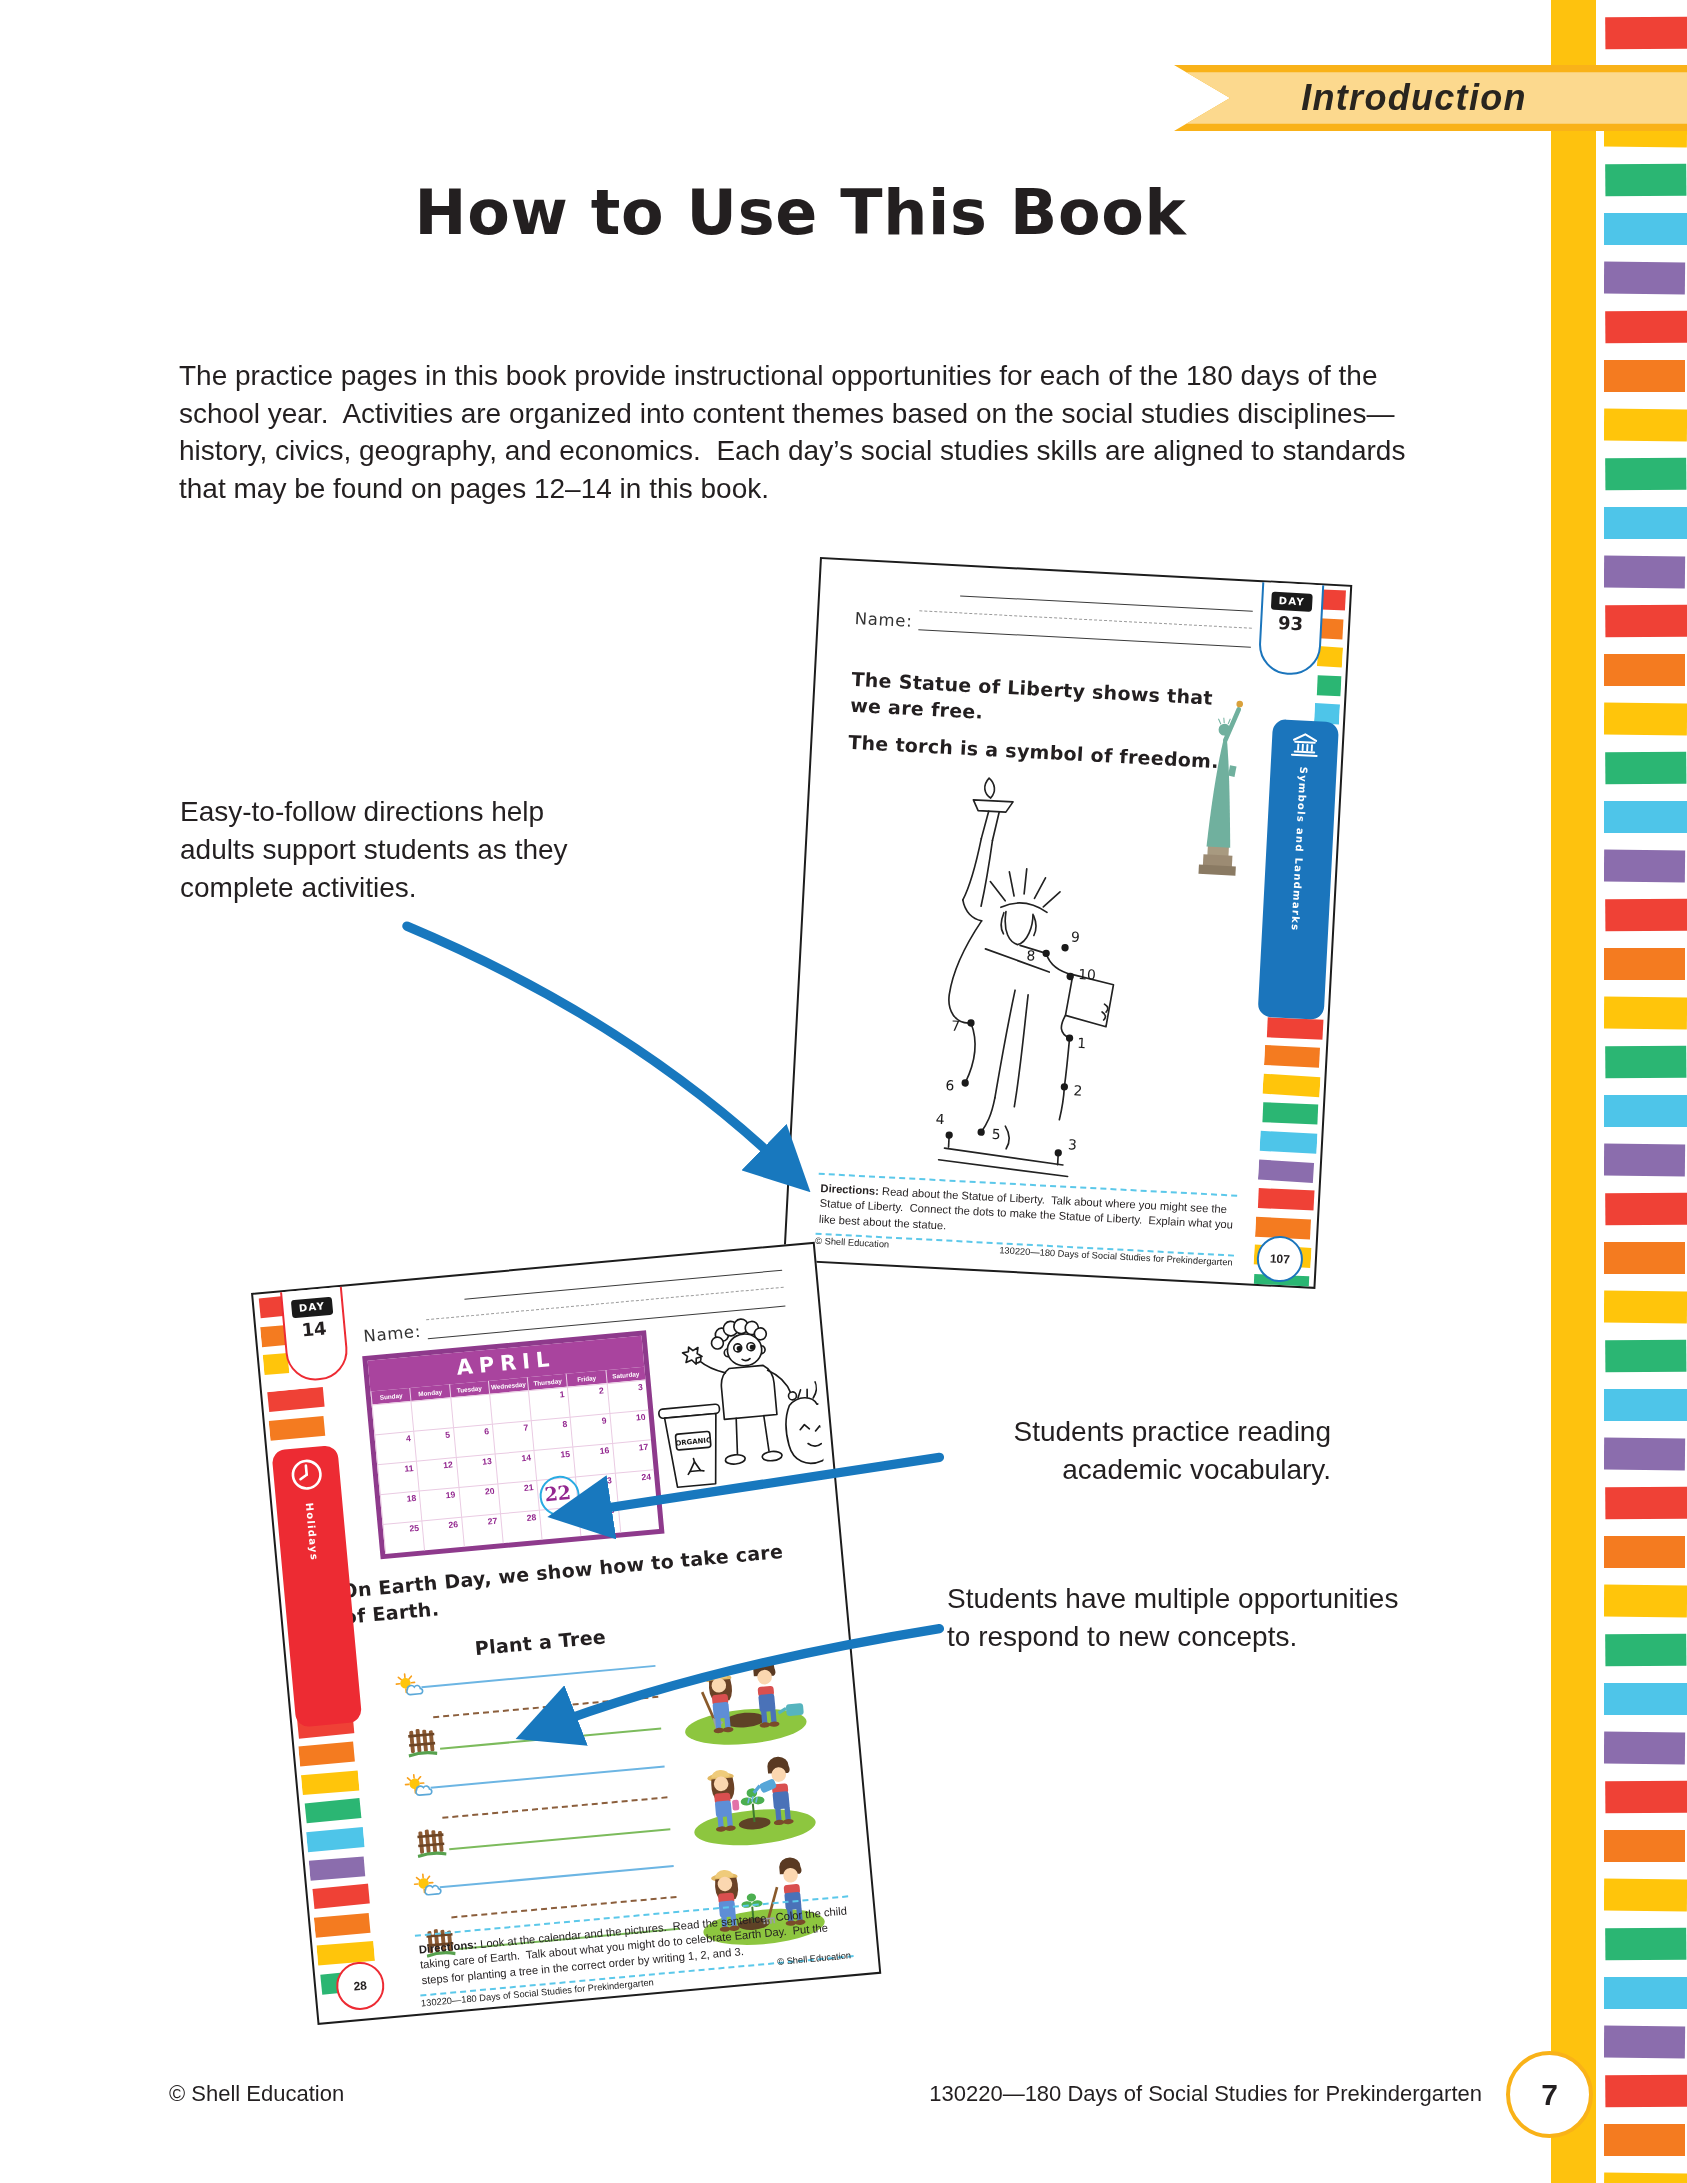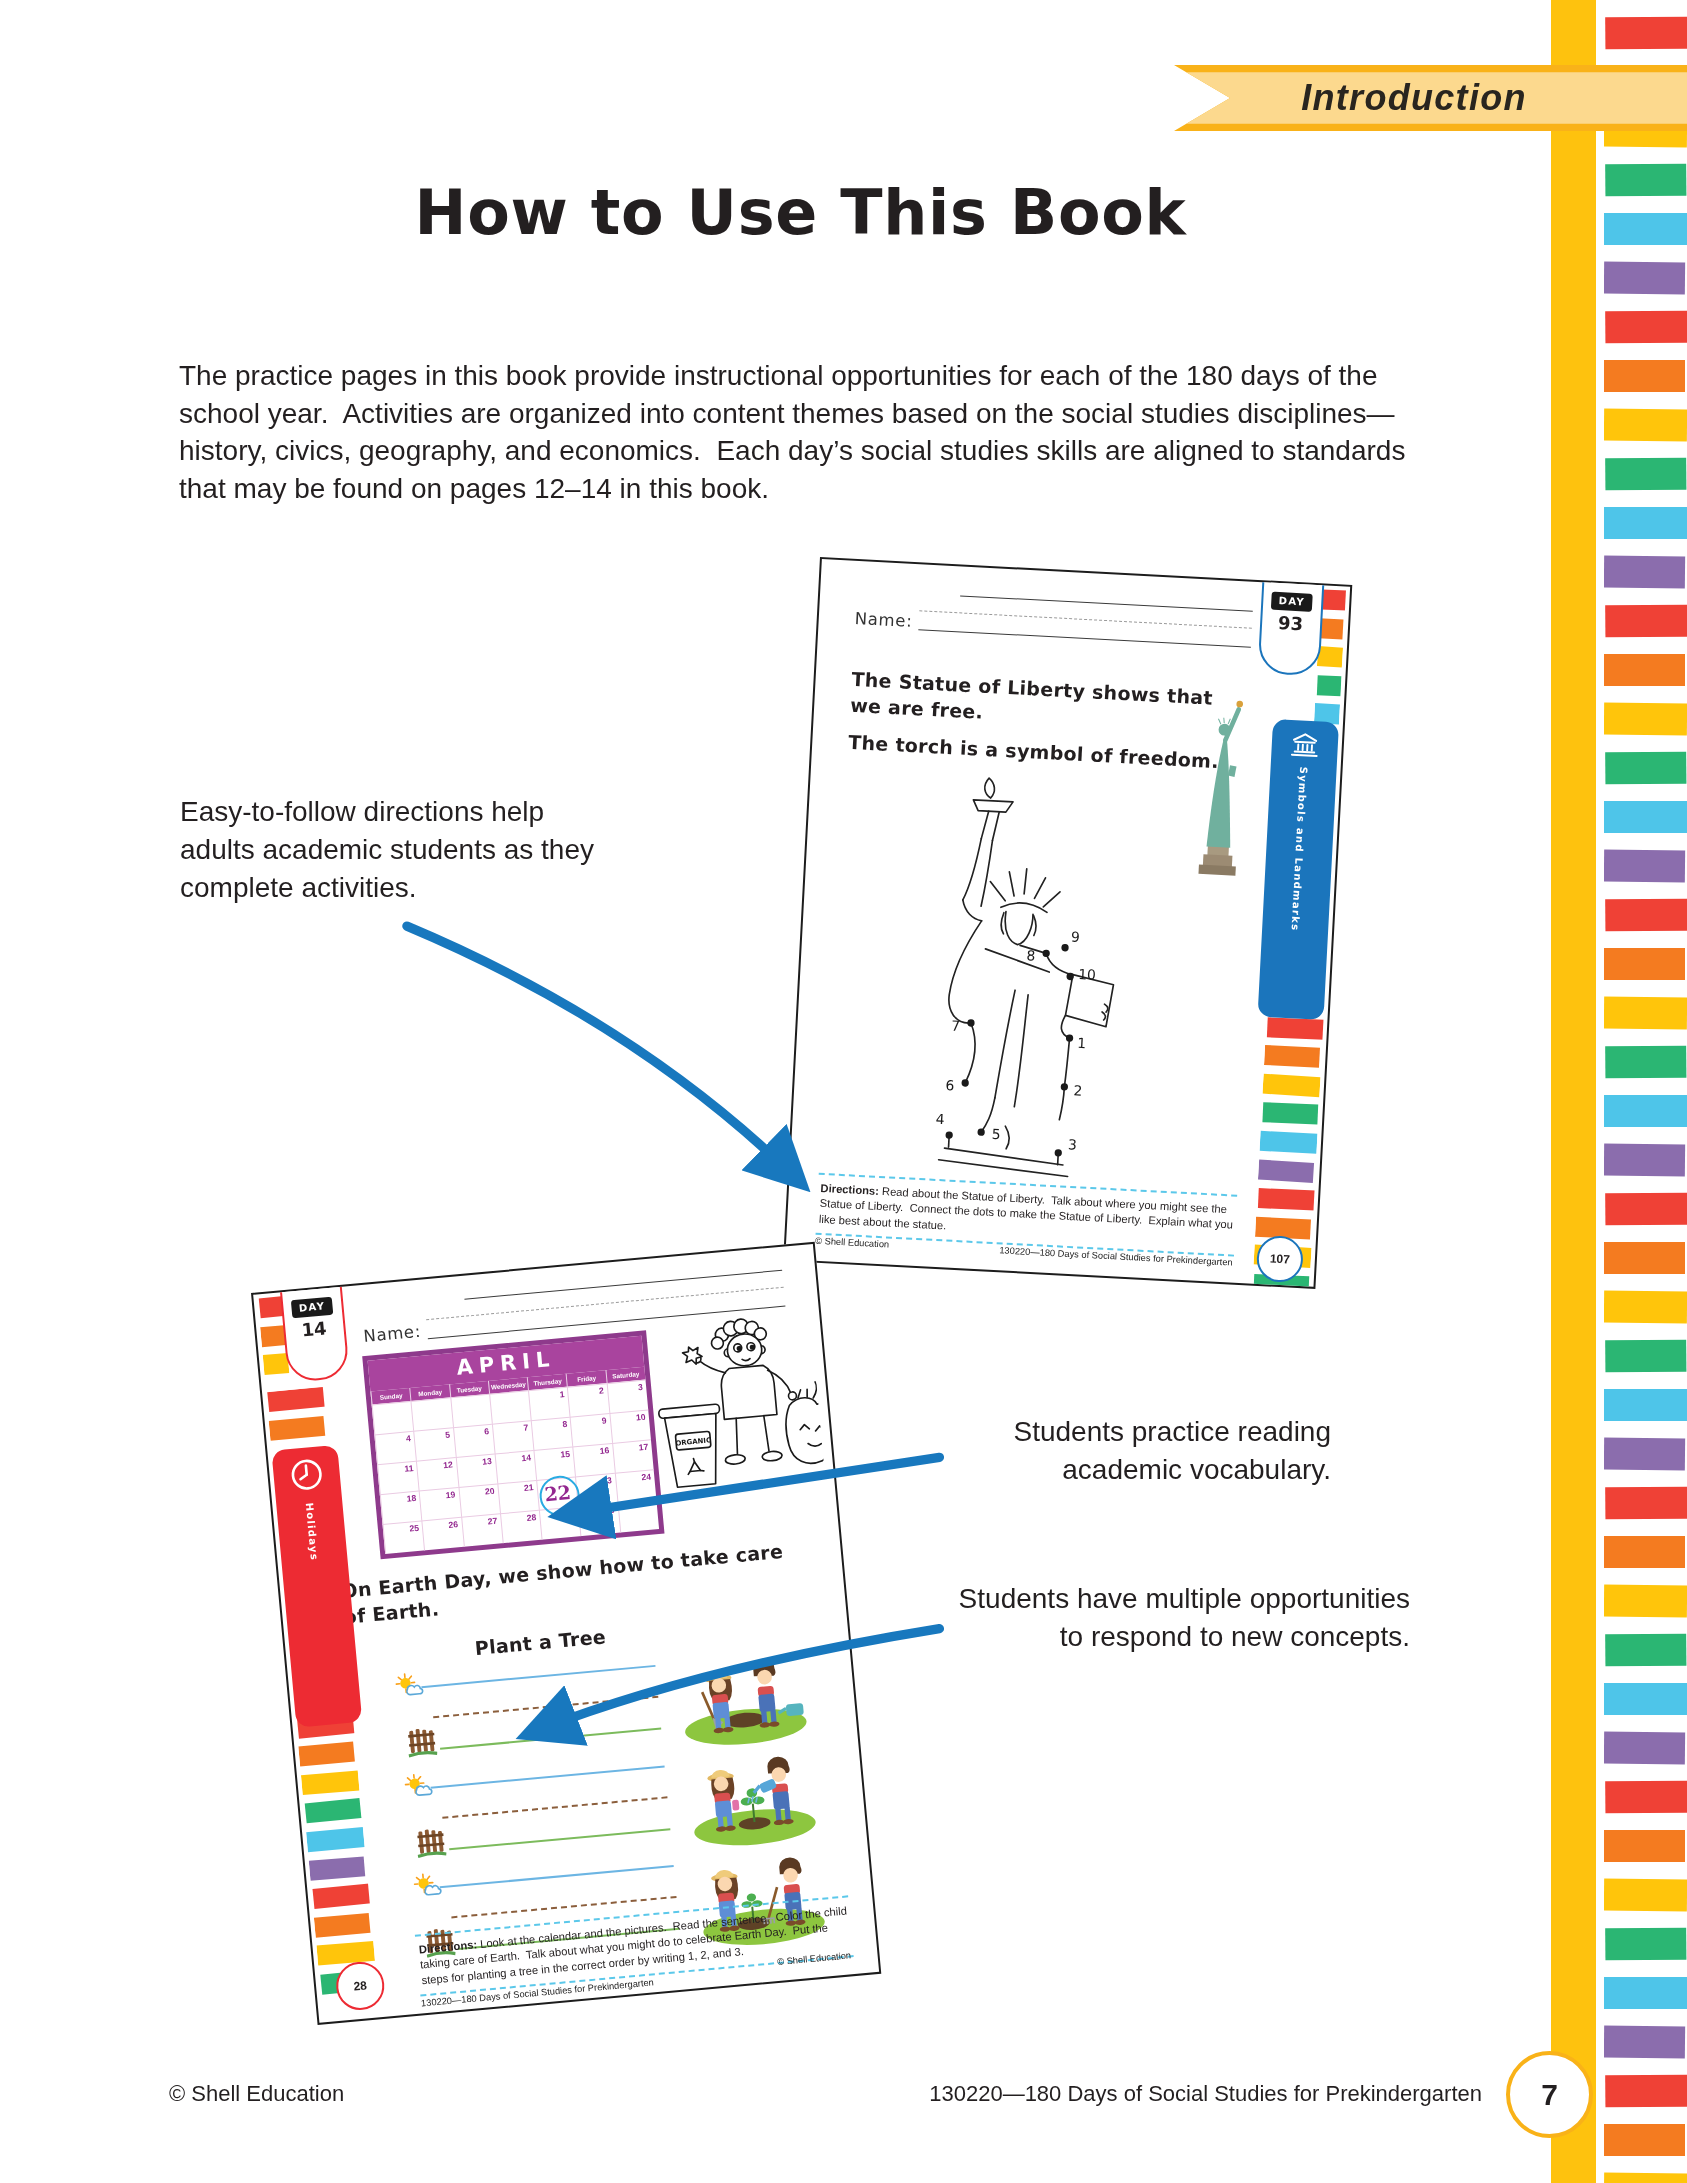--- a/index.html
+++ b/index.html
@@ -23,21 +23,21 @@
   
   .page-title{position:absolute;left:0;top:176px;width:1601px;text-align:center;
           font-family:"DejaVu Sans",sans-serif;font-weight:800;font-size:62px;letter-spacing:0.7px;}
   .section-heading{position:absolute;left:179px;top:296px;font-family:"DejaVu Sans",sans-serif;
           font-weight:800;font-size:38px;}
   .intro-paragraph{position:absolute;left:179px;top:357px;width:1250px;font-size:28px;line-height:1.34;
           white-space:pre-wrap;}
   .callout{position:absolute;font-size:28px;line-height:1.35;}
   .callout-1{left:180px;top:793px;width:430px;}
   .callout-2{left:947px;top:1413px;width:384px;text-align:right;}
-  .callout-3{left:947px;top:1580px;width:463px;text-align:right;}
+  .callout-3{left:947px;top:1580px;width:463px;}
   .arrows{position:absolute;inset:0;z-index:4;pointer-events:none;}
   
   .footer-left{position:absolute;left:169px;top:2081px;font-size:22px;}
   .footer-center{position:absolute;right:205px;top:2081px;font-size:22px;}
   .page-circle{position:absolute;left:1506px;top:2051px;width:79px;height:79px;border-radius:50%;
           background:#fff;border:4px solid #F9B218;z-index:3;display:flex;align-items:center;
           justify-content:center;font-weight:bold;font-size:30px;}
   
   .ws{position:absolute;background:#fff;border:2px solid #1c1c1c;overflow:hidden;z-index:2;}
   .ws-stripes{position:absolute;overflow:hidden;}
@@ -172,21 +172,21 @@
   <div class="yellow-bar"></div>
 
   <div class="banner">
     <div class="banner-fill"></div>
     <div class="banner-label">Introduction</div>
   </div>
 
   <div class="page-title">How to Use This Book</div>
   <div class="intro-paragraph">The practice pages in this book provide instructional opportunities for each of the 180 days of the school year.  Activities are organized into content themes based on the social studies disciplines—history, civics, geography, and economics.  Each day’s social studies skills are aligned to standards that may be found on pages 12–14 in this book.</div>
 
-  <div class="callout callout-1">Easy-to-follow directions help adults academic students as they complete activities.</div>
+  <div class="callout callout-1">Easy-to-follow directions help adults support students as they complete activities.</div>
   <div class="callout callout-2">Students practice reading academic vocabulary.</div>
   <div class="callout callout-3">Students have multiple opportunities to respond to new concepts.</div>
 
   <svg class="arrows" width="1687" height="2183" viewBox="0 0 2550 3300">
     <defs>
       <marker id="ah" markerWidth="7" markerHeight="7" refX="4.5" refY="3.5" orient="auto">
         <path d="M0,0 L7,3.5 L0,7 Z" fill="#1878BE"></path>
       </marker>
     </defs>
     <path d="M615,1400 Q960,1545 1200,1778" fill="none" stroke="#1878BE" stroke-width="14" stroke-linecap="round" marker-end="url(#ah)"></path>

